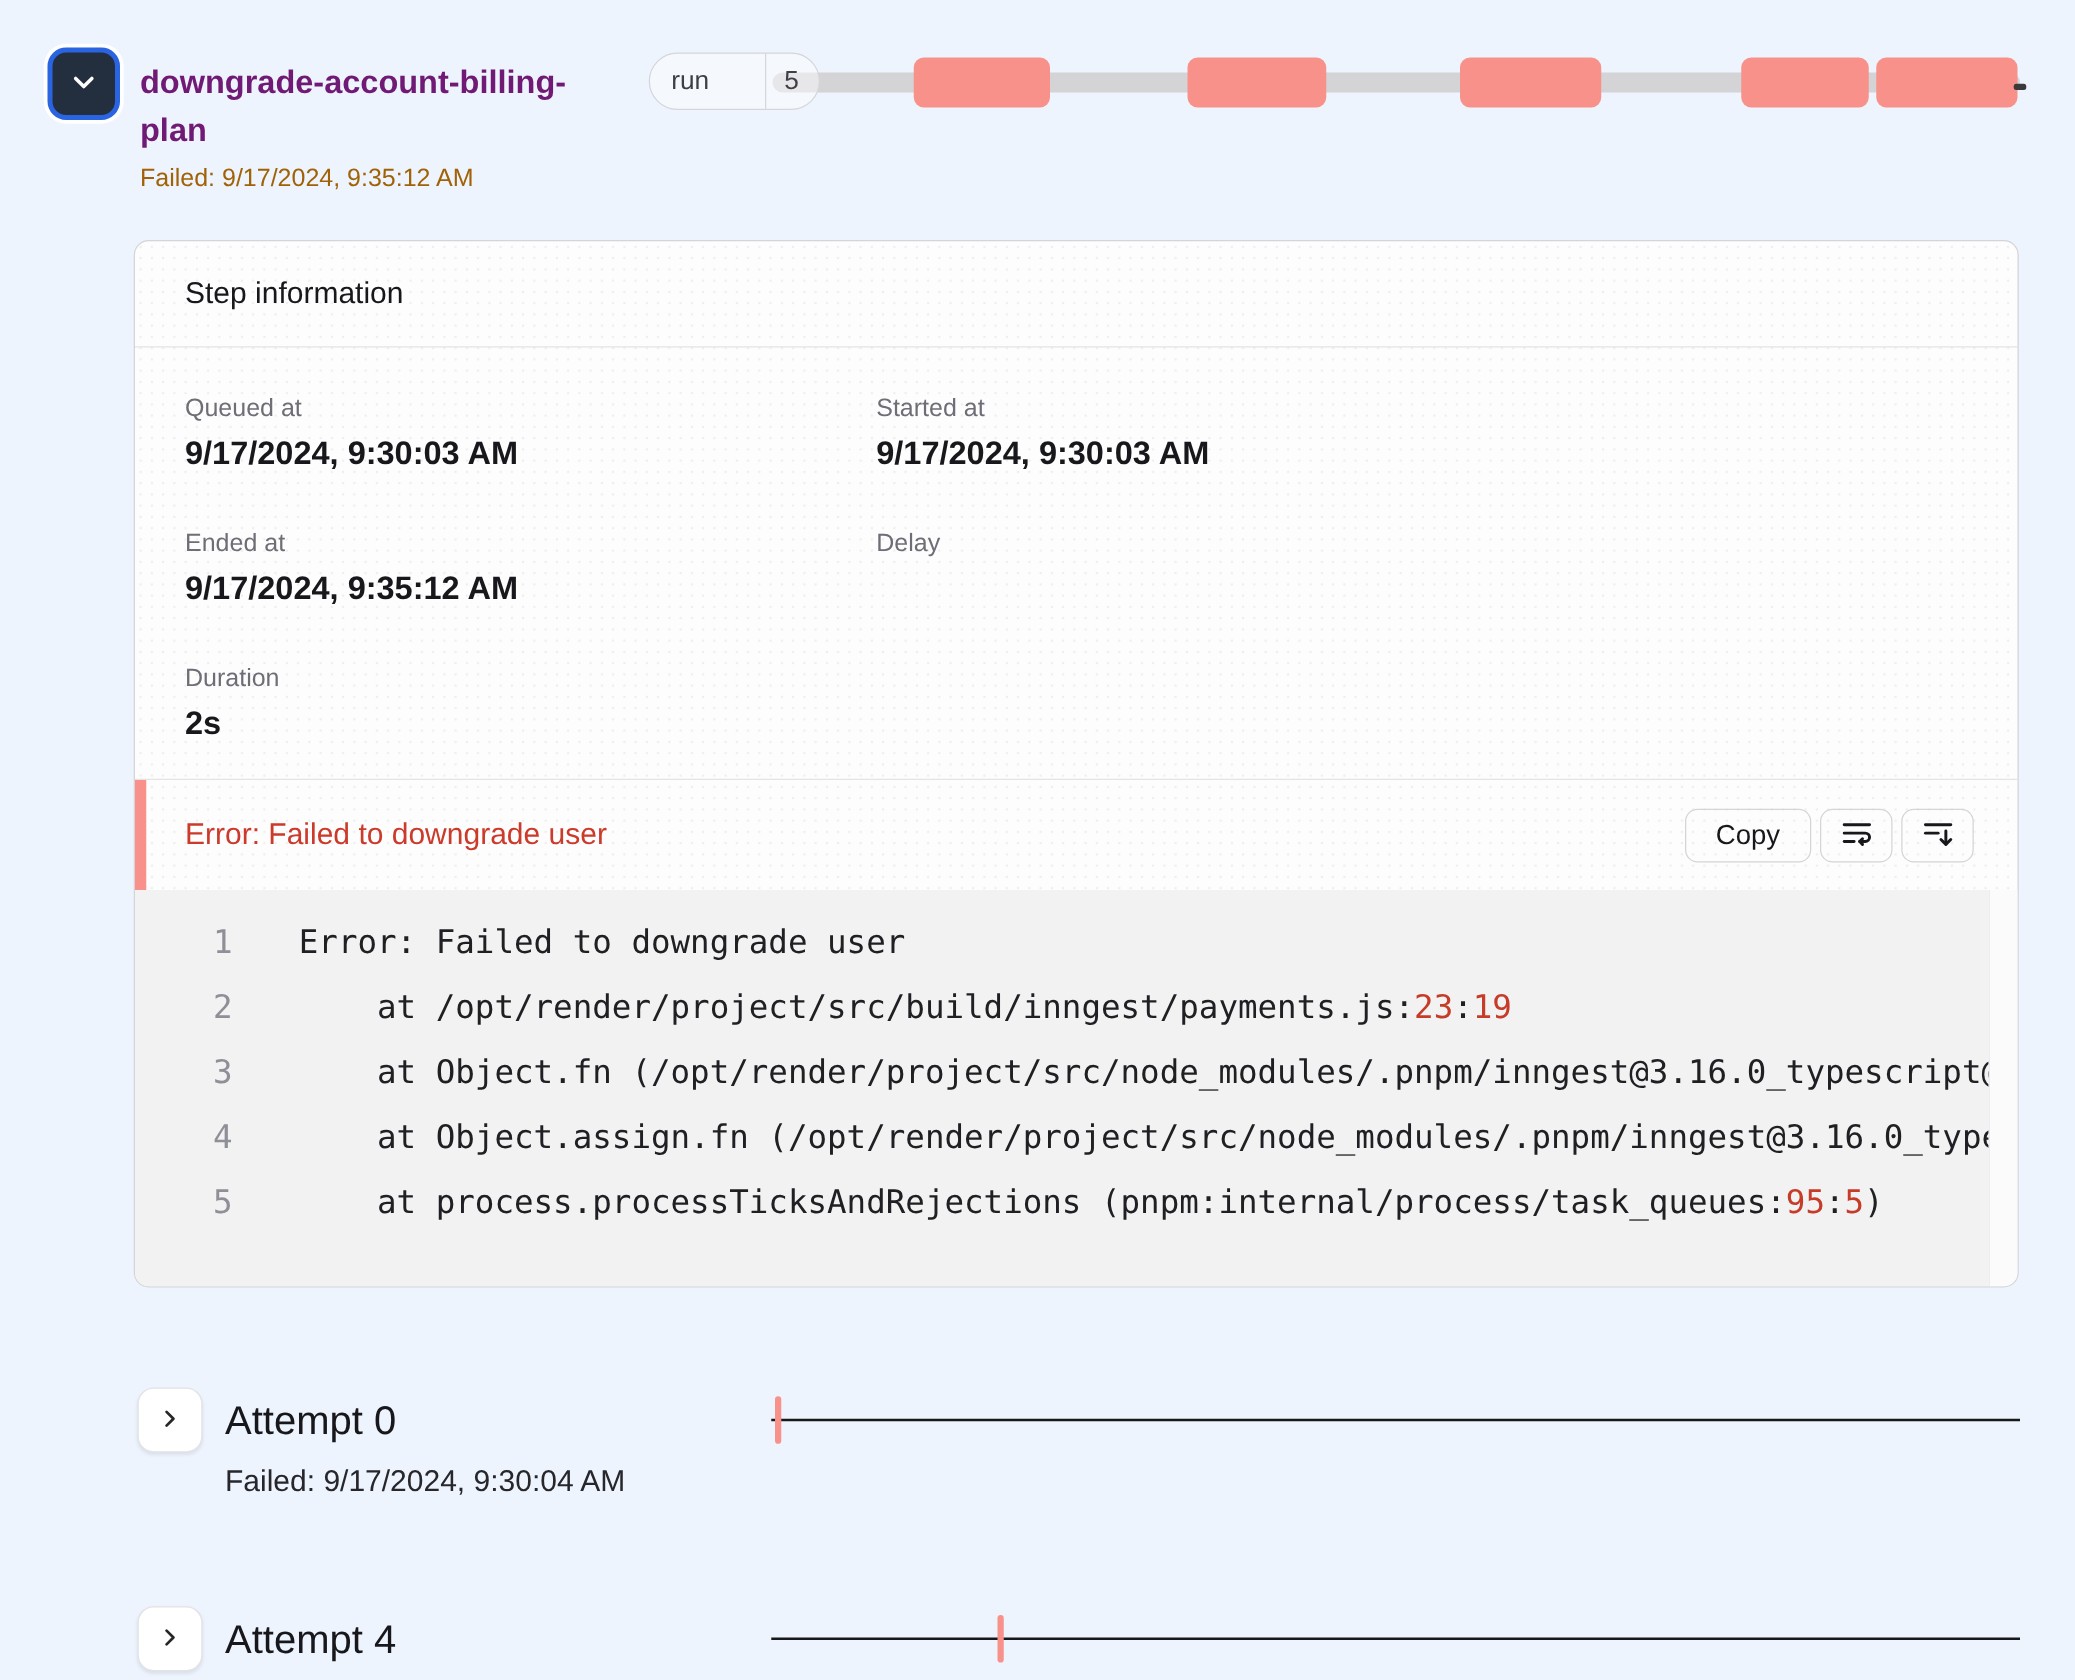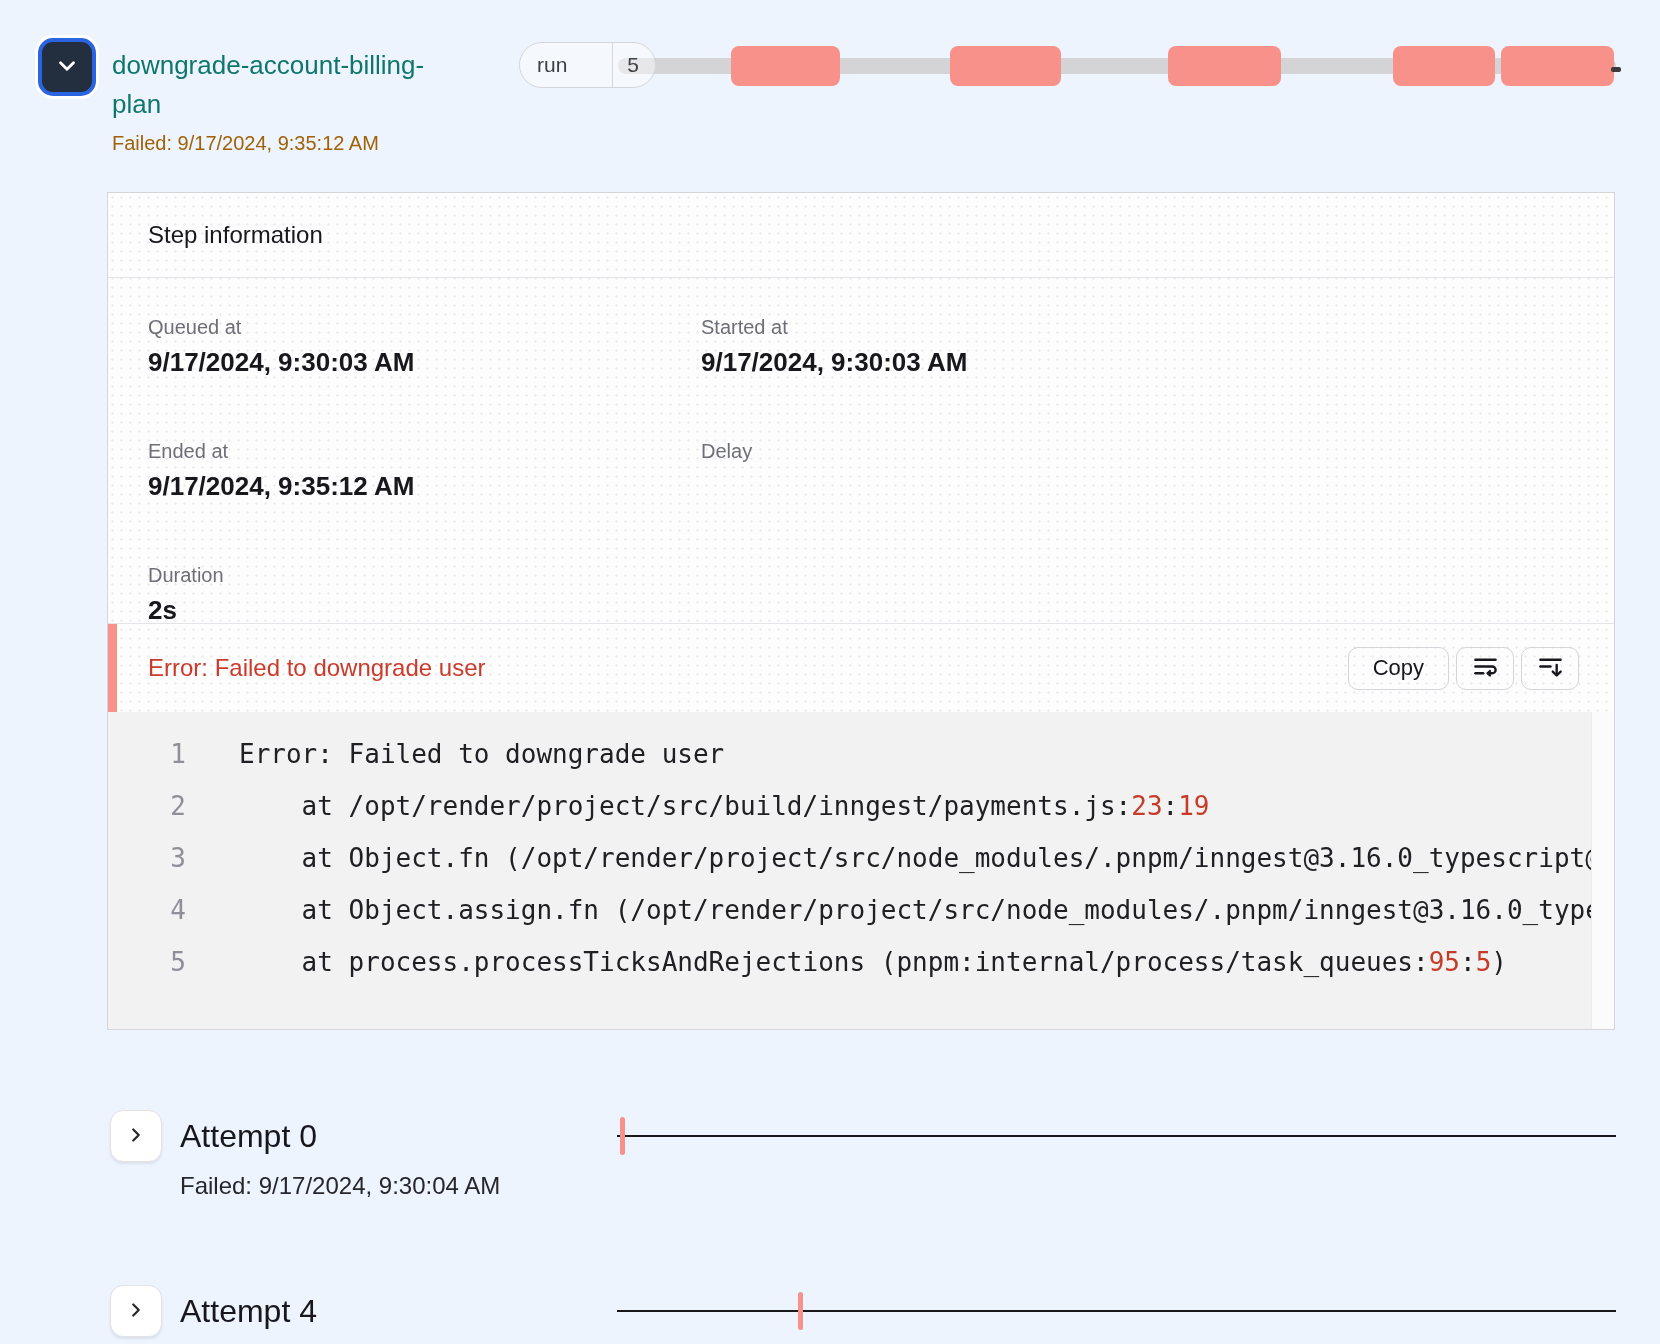--- a/index.html
+++ b/index.html
@@ -7,43 +7,43 @@
   body { font-family:"Liberation Sans", sans-serif; }
 
   .page { position:relative; width:1660px; height:1344px; background:#edf4fd; overflow:hidden; }
 
   
   .collapse-btn { position:absolute; left:38px; top:38px; width:58px; height:58px;
     border-radius:15px; background:#232f3f; border:4px solid #2a64e0;
     box-shadow:0 0 0 3px #ffffff; display:flex; align-items:center; justify-content:center;
     cursor:pointer; padding:0; }
   .step-heading { position:absolute; left:112px; top:46px; width:345px; }
-  .step-name { margin:0; font-size:26px; line-height:39px; font-weight:400; color:#0f766e; }
+  .step-name { margin:0; font-size:26px; line-height:39px; font-weight:700; color:#701a75; }
   .step-status { margin-top:8px; font-size:20px; color:#a16207; }
 
   .run-timeline { position:absolute; left:519px; top:42px; right:44px; height:50px; }
   .run-pill { position:absolute; left:0; top:0; height:46px; display:flex; align-items:stretch;
     border:1.5px solid #d5d5da; border-radius:24px; background:rgba(255,255,255,0.45); z-index:2;gap:30px; }
   .run-pill .pill-cell { display:flex; align-items:center; font-size:21px; color:#3f3f46; }
   .pill-label { padding:0 15px 0 17px; }
   .pill-count { padding:0 16px 0 14px; border-left:1.5px solid #d5d5da; }
   .track { position:absolute; left:99px; right:0; top:16px; height:16px; background:#d4d4d7; border-radius:8px; }
   .segment { position:absolute; top:-12px; height:40px; border-radius:8px; background:#f8918a; }
   .end-marker { position:absolute; top:25px; right:-5px; width:10px; height:5px; background:#3a3a3a; border-radius:2px; }
 
   
   .card { position:absolute; left:107px; top:192px; width:1508px; height:838px;
     background-color:#fdfdfd;
     background-image:radial-gradient(circle, rgba(40,40,70,0.07) 1.1px, transparent 1.2px);
     background-size:9px 9px;
-    border:1.5px solid #d4d4d9; border-radius:0; overflow:hidden; }
+    border:1.5px solid #d4d4d9; border-radius:12px; overflow:hidden; }
   .card-header { height:85px; border-bottom:1.5px solid #e4e4e8; display:flex; align-items:center;
     padding-left:40px; font-size:24px; color:#17171c; }
   .info-section { height:345px; padding:36px 35px 0 40px; }
-  .info-grid { display:grid; grid-template-columns:553px 1fr; row-gap:60px; }
+  .info-grid { display:grid; grid-template-columns:553px 1fr; row-gap:44px; }
   .info-label { font-size:20px; line-height:26px; color:#6e6e77; }
   .info-value { margin-top:6px; font-size:26px; line-height:32px; font-weight:600; color:#17171c; }
 
   .error-banner { position:relative; height:89px; border-top:1.5px solid #e4e4e8;
     display:flex; align-items:center; padding:0 35px 0 40px; }
   .error-accent { position:absolute; left:0; top:0; bottom:0; width:9px; background:#f8918a; }
   .error-message { flex:1; font-size:24px; color:#cb3a2a; }
   .error-actions { display:flex; align-items:center; gap:7px; }
   .copy-btn { height:43px; padding:0 24px; border:1.5px solid #d4d4d9; border-radius:10px;
     background:transparent; font-size:22px; color:#17171c; font-family:inherit; cursor:pointer; }

